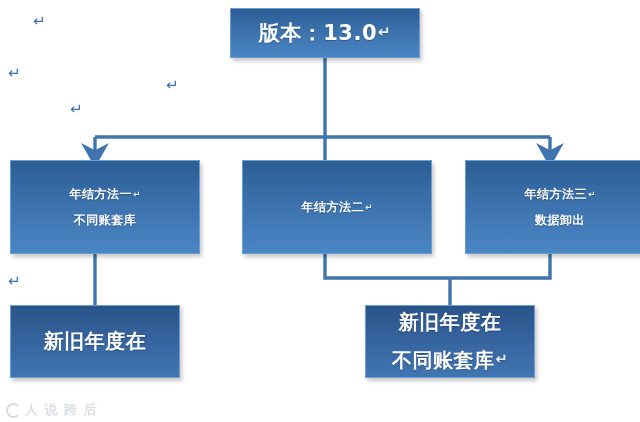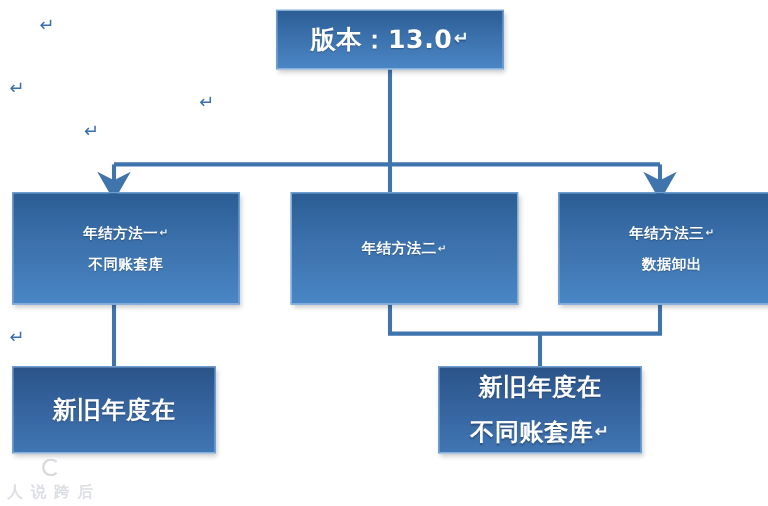--- a/index.html
+++ b/index.html
@@ -106,21 +106,20 @@
   
   #watermark {
     position: absolute;
     left: 6px;
     bottom: 3px;
     display: flex;
     align-items: center;
     gap: 4px;
     opacity: 0.30;
     z-index: 5;
-    flex-direction: column;
   }
   #watermark .wm-logo {
     width: 15px;
     height: 15px;
     border: 2px solid #7e8c9c;
     border-radius: 50%;
     border-right-color: transparent;
     box-sizing: border-box;
   }
   #watermark .wm-text {

